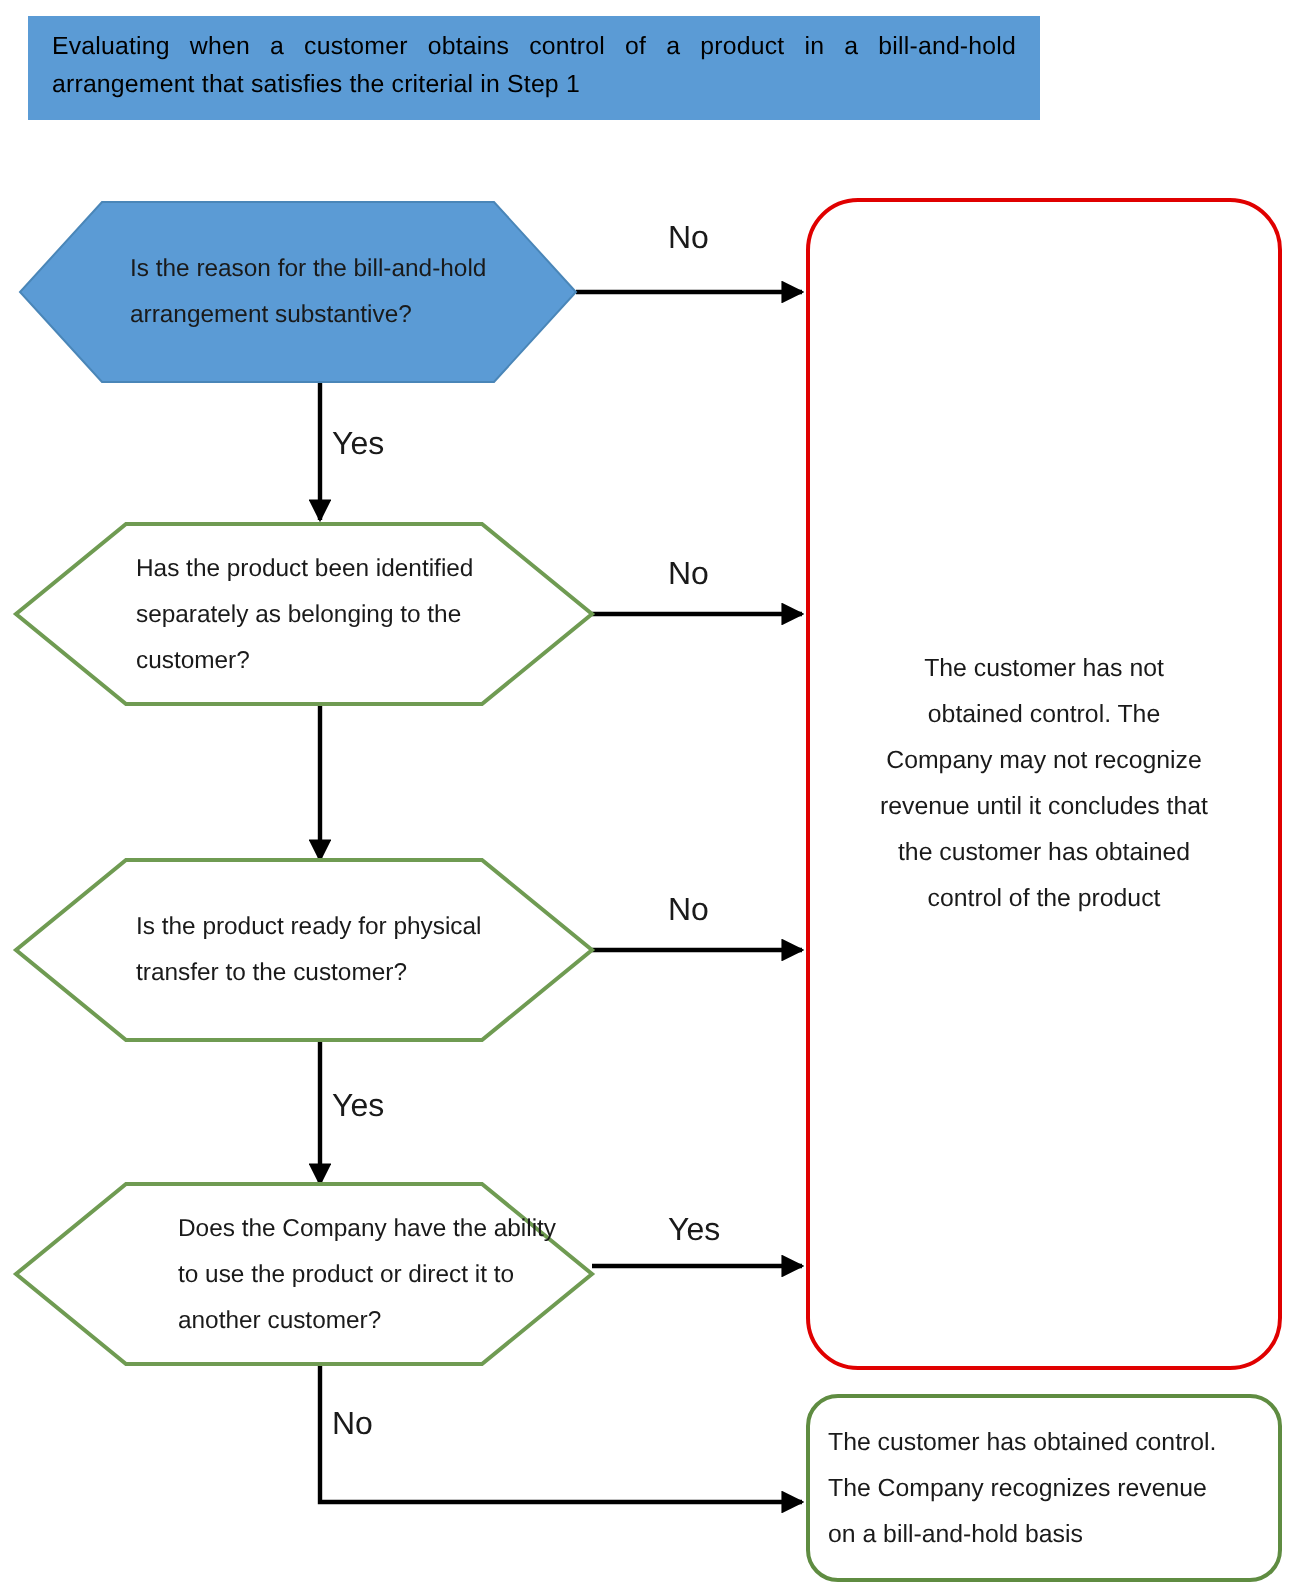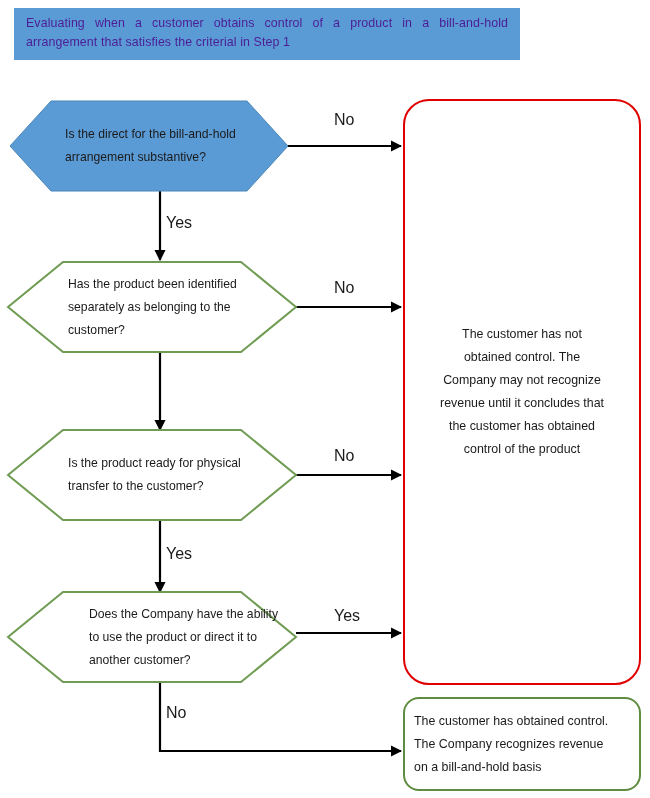--- a/index.html
+++ b/index.html
@@ -23,21 +23,21 @@
     position: absolute;
     left: 14px;
     top: 8px;
     width: 506px;
     height: 52px;
     background: #5b9bd5;
     box-sizing: border-box;
     padding: 6px 12px 0 12px;
   }
   .banner-text {
-    color: #4c1d95;
+    color: #000000;
     font-size: 12.4px;
     line-height: 19px;
     letter-spacing: 0.1px;
     white-space: pre-line;
     text-align: justify;
     text-align-last: left;
   }
 
   
   .hex {
@@ -145,21 +145,21 @@
   <div class="elabel" style="left:334px; top:281px;">No</div>
   <div class="elabel" style="left:334px; top:449px;">No</div>
   <div class="elabel" style="left:166px; top:547px;">Yes</div>
   <div class="elabel" style="left:334px; top:609px;">Yes</div>
   <div class="elabel" style="left:166px; top:706px;">No</div>
 
   <div class="hex" style="left:10px; top:101px; width:278px; height:90px;">
     <svg viewBox="0 0 278 90" preserveAspectRatio="none">
       <polygon points="41,0 237,0 278,45 237,90 41,90 0,45" fill="#5b9bd5" stroke="#4a86b8" stroke-width="1"></polygon>
     </svg>
-    <div class="hex-label" style="margin-left:55px; width:205px;">Is the direct for the bill-and-hold
+    <div class="hex-label" style="margin-left:55px; width:205px;">Is the reason for the bill-and-hold
 arrangement substantive?</div>
   </div>
 
   <div class="hex" style="left:8px; top:430px; width:288px; height:90px;">
     <svg viewBox="0 0 288 90" preserveAspectRatio="none">
       <polygon points="55,0 233,0 288,45 233,90 55,90 0,45" fill="#ffffff" stroke="#6f9b52" stroke-width="2"></polygon>
     </svg>
     <div class="hex-label" style="margin-left:60px; width:210px;">Is the product ready for physical
 transfer to the customer?</div>
   </div>

